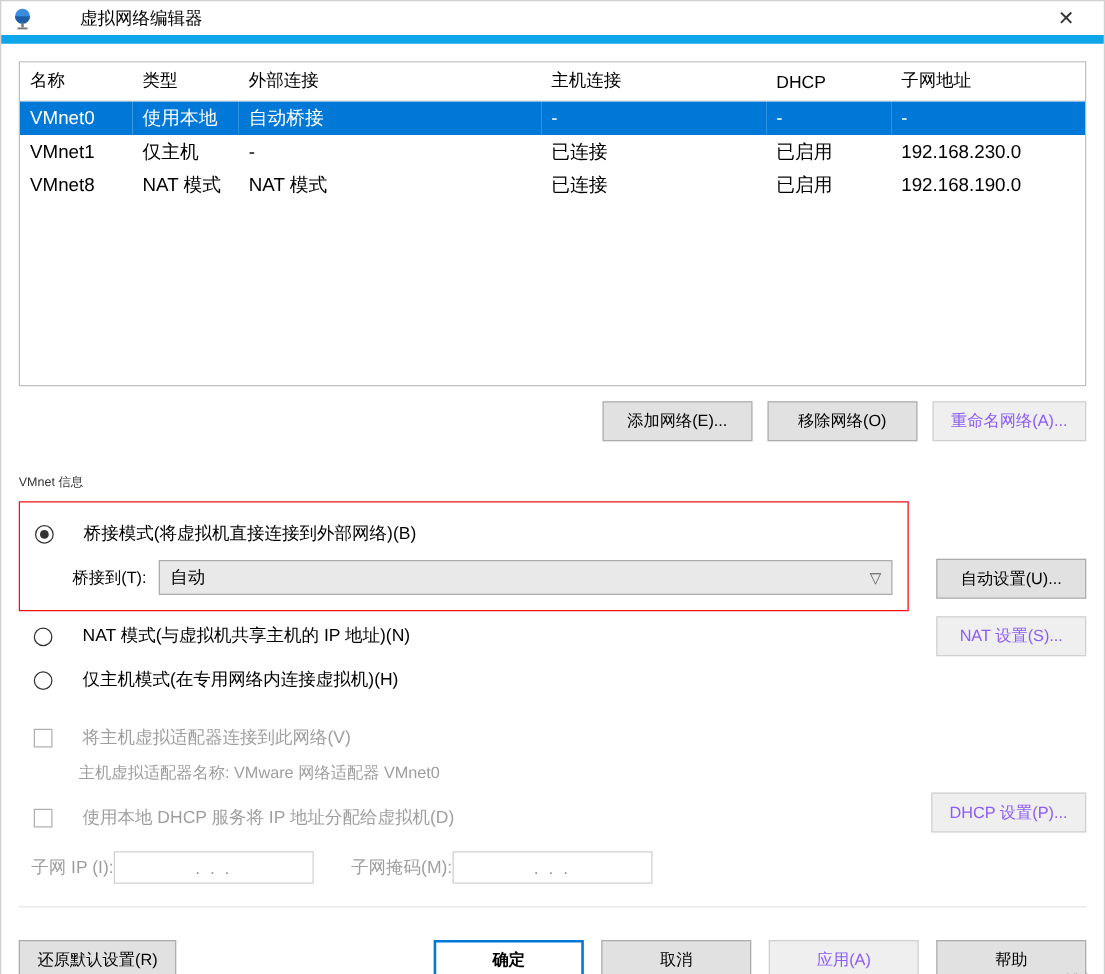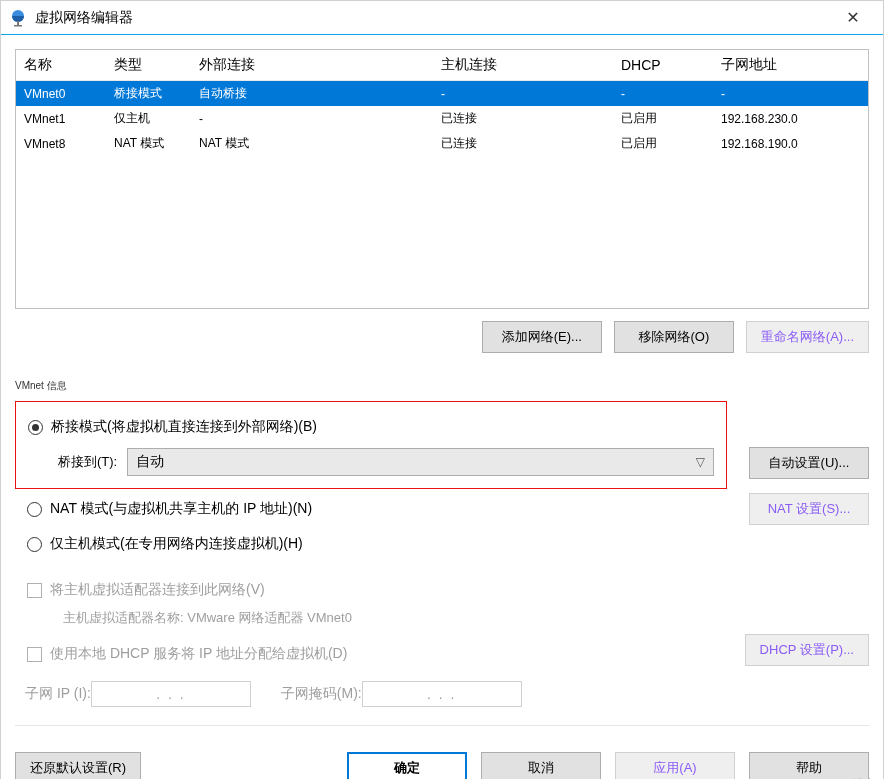--- a/index.html
+++ b/index.html
@@ -14,21 +14,22 @@
   .window {
     width: 884px;
     border: 1px solid #d0d0d0;
     background: #fff;
   }
   .titlebar {
     display: flex;
     align-items: center;
     height: 34px;
     padding: 0 8px;
-    border-bottom: 1px solid #0ea5e9;
+    border-bottom: 7px solid #0ea5e9;
+    gap: 29px;
   }
   .titlebar .icon {
     width: 18px; height: 18px; margin-right: 8px;
     display: flex; align-items: center; justify-content: center;
   }
   .titlebar .title { flex: 0 0 auto; font-size: 14px; }
   .titlebar .spacer { flex: 1; }
   .close-btn {
     width: 44px; height: 34px;
     display: flex; align-items: center; justify-content: center;
@@ -45,21 +46,21 @@
   th {
     text-align: left;
     font-weight: normal;
     padding: 6px 8px;
     background: #fff;
     border-bottom: 1px solid #e8e8e8;
     font-size: 14px;
   }
   td {
     padding: 4px 8px;
-    font-size: 12px;
+    font-size: 15px;
     white-space: nowrap;
   }
   tr.selected td {
     background: #0078d7;
     color: #fff;
   }
   .col-name   { width: 90px; }
   .col-type   { width: 85px; }
   .col-ext    { width: 242px; }
   .col-host   { width: 180px; }
@@ -106,21 +107,21 @@
     top: 0;
   }
   .redbox {
     border: 1px solid #e11;
     padding: 10px 12px 12px 12px;
     margin-top: 6px;
   }
   .radio-row, .check-row {
     display: flex;
     align-items: center;
-    gap: 8px;
+    gap: 24px;
     padding: 6px 0;
     font-size: 14px;
   }
   .radio-circle {
     width: 15px; height: 15px; border: 1px solid #333; border-radius: 50%;
     position: relative; flex: 0 0 auto;
   }
   .radio-circle.checked::after {
     content: ""; position: absolute; left: 3px; top: 3px;
     width: 7px; height: 7px; background: #333; border-radius: 50%;
@@ -223,21 +224,21 @@
             <th>类型</th>
             <th>外部连接</th>
             <th>主机连接</th>
             <th>DHCP</th>
             <th>子网地址</th>
           </tr>
         </thead>
         <tbody>
           <tr class="selected">
             <td>VMnet0</td>
-            <td>桥接模式</td>
+            <td>使用本地</td>
             <td>自动桥接</td>
             <td>-</td>
             <td>-</td>
             <td>-</td>
           </tr>
           <tr>
             <td>VMnet1</td>
             <td>仅主机</td>
             <td>-</td>
             <td>已连接</td>

